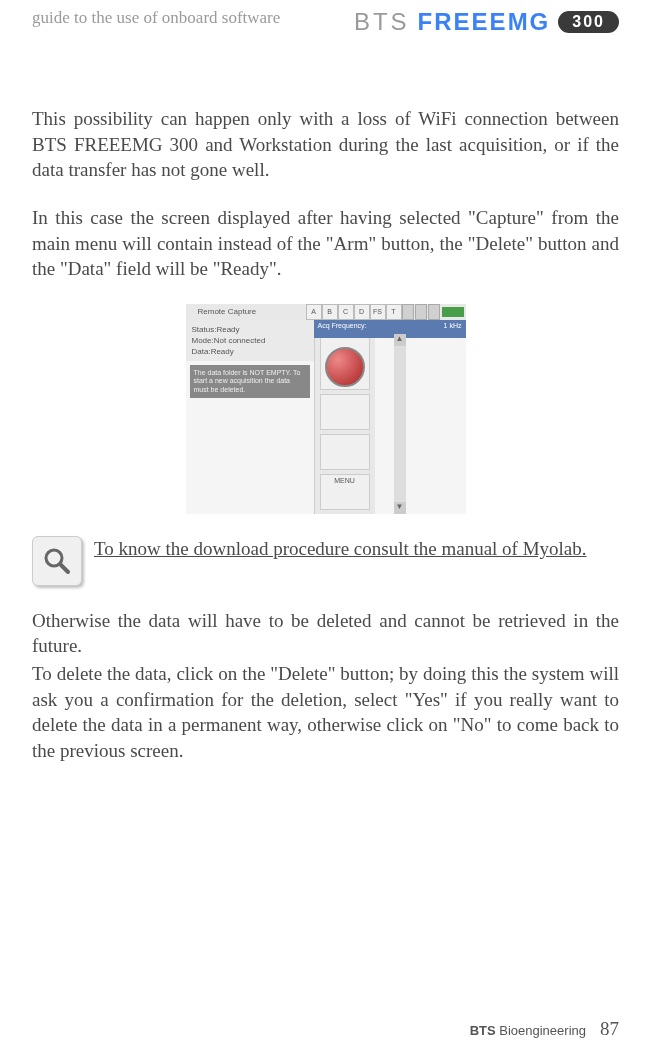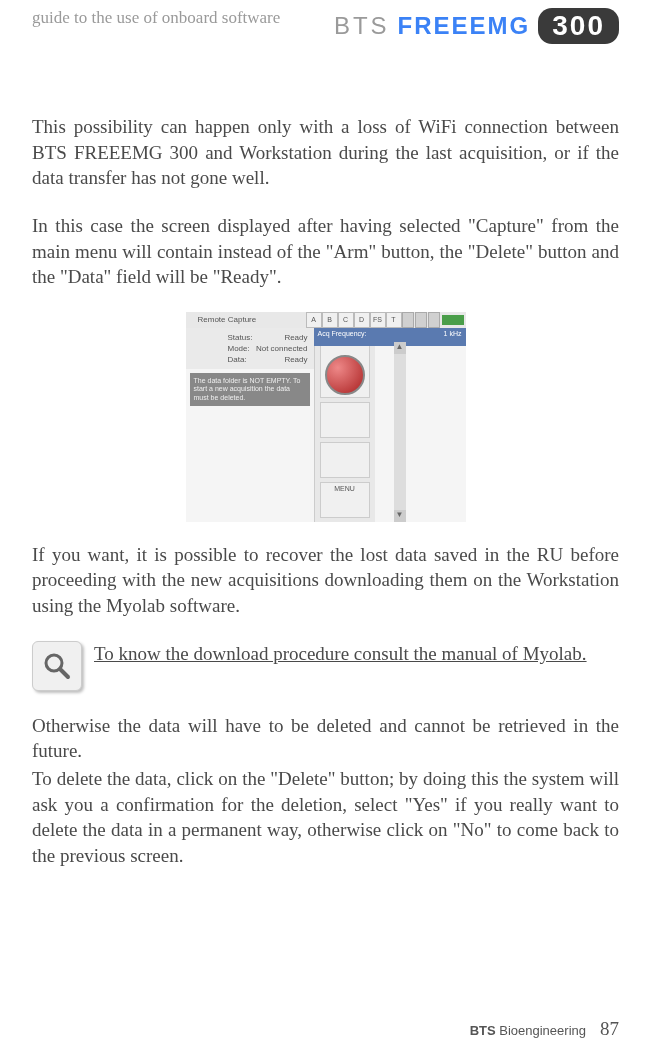--- a/index.html
+++ b/index.html
@@ -47,21 +47,21 @@
     font-size: 24px;
     font-weight: bold;
     letter-spacing: 2px;
     color: #3b82f6;
   }
   .badge-300 {
     background: #3a3a3a;
     color: #fff;
     font-family: Arial, sans-serif;
     font-weight: bold;
-    font-size: 28px;
+    font-size: 16px;
     letter-spacing: 2px;
     padding: 2px 14px;
     border-radius: 14px;
   }
   .body-text {
     font-size: 19px;
     line-height: 1.35;
     text-align: justify;
     color: #4a4a4a;
     margin-bottom: 22px;
@@ -131,23 +131,22 @@
     padding: 0;
   }
   .ss-info-table {
     background: #eaeaea;
     padding: 4px;
     font-size: 8px;
     color: #555;
   }
   .ss-info-row {
     display: flex;
-    justify-content: space-between;
+    justify-content: flex-start;
     padding: 1px 2px;
-    margin-left: 36px;
   }
   .ss-msg-box {
     background: #888;
     color: #eee;
     font-size: 7px;
     padding: 4px;
     margin: 4px;
     line-height: 1.2;
   }
   .ss-right {
@@ -333,21 +332,20 @@
             <div class="ss-del-circle"></div>
           </div>
           <div class="ss-btn ss-small-btn"></div>
           <div class="ss-btn ss-small-btn"></div>
           <div class="ss-btn ss-small-btn">MENU</div>
         </div>
       </div>
     </div>
   </div>
 
-  <div class="body-text">If you want, it is possible to recover the lost data saved in the RU before proceeding with the new acquisitions downloading them on the Workstation using the Myolab software.</div>
 
   <div class="note-row">
     <div class="mag-icon">
       <svg width="32" height="32" viewBox="0 0 32 32">
         <circle cx="13" cy="13" r="8" fill="none" stroke="#666" stroke-width="3"></circle>
         <line x1="19" y1="19" x2="27" y2="27" stroke="#666" stroke-width="4" stroke-linecap="round"></line>
       </svg>
     </div>
     <div class="note-text">To know the download procedure consult the manual of Myolab.</div>
   </div>

